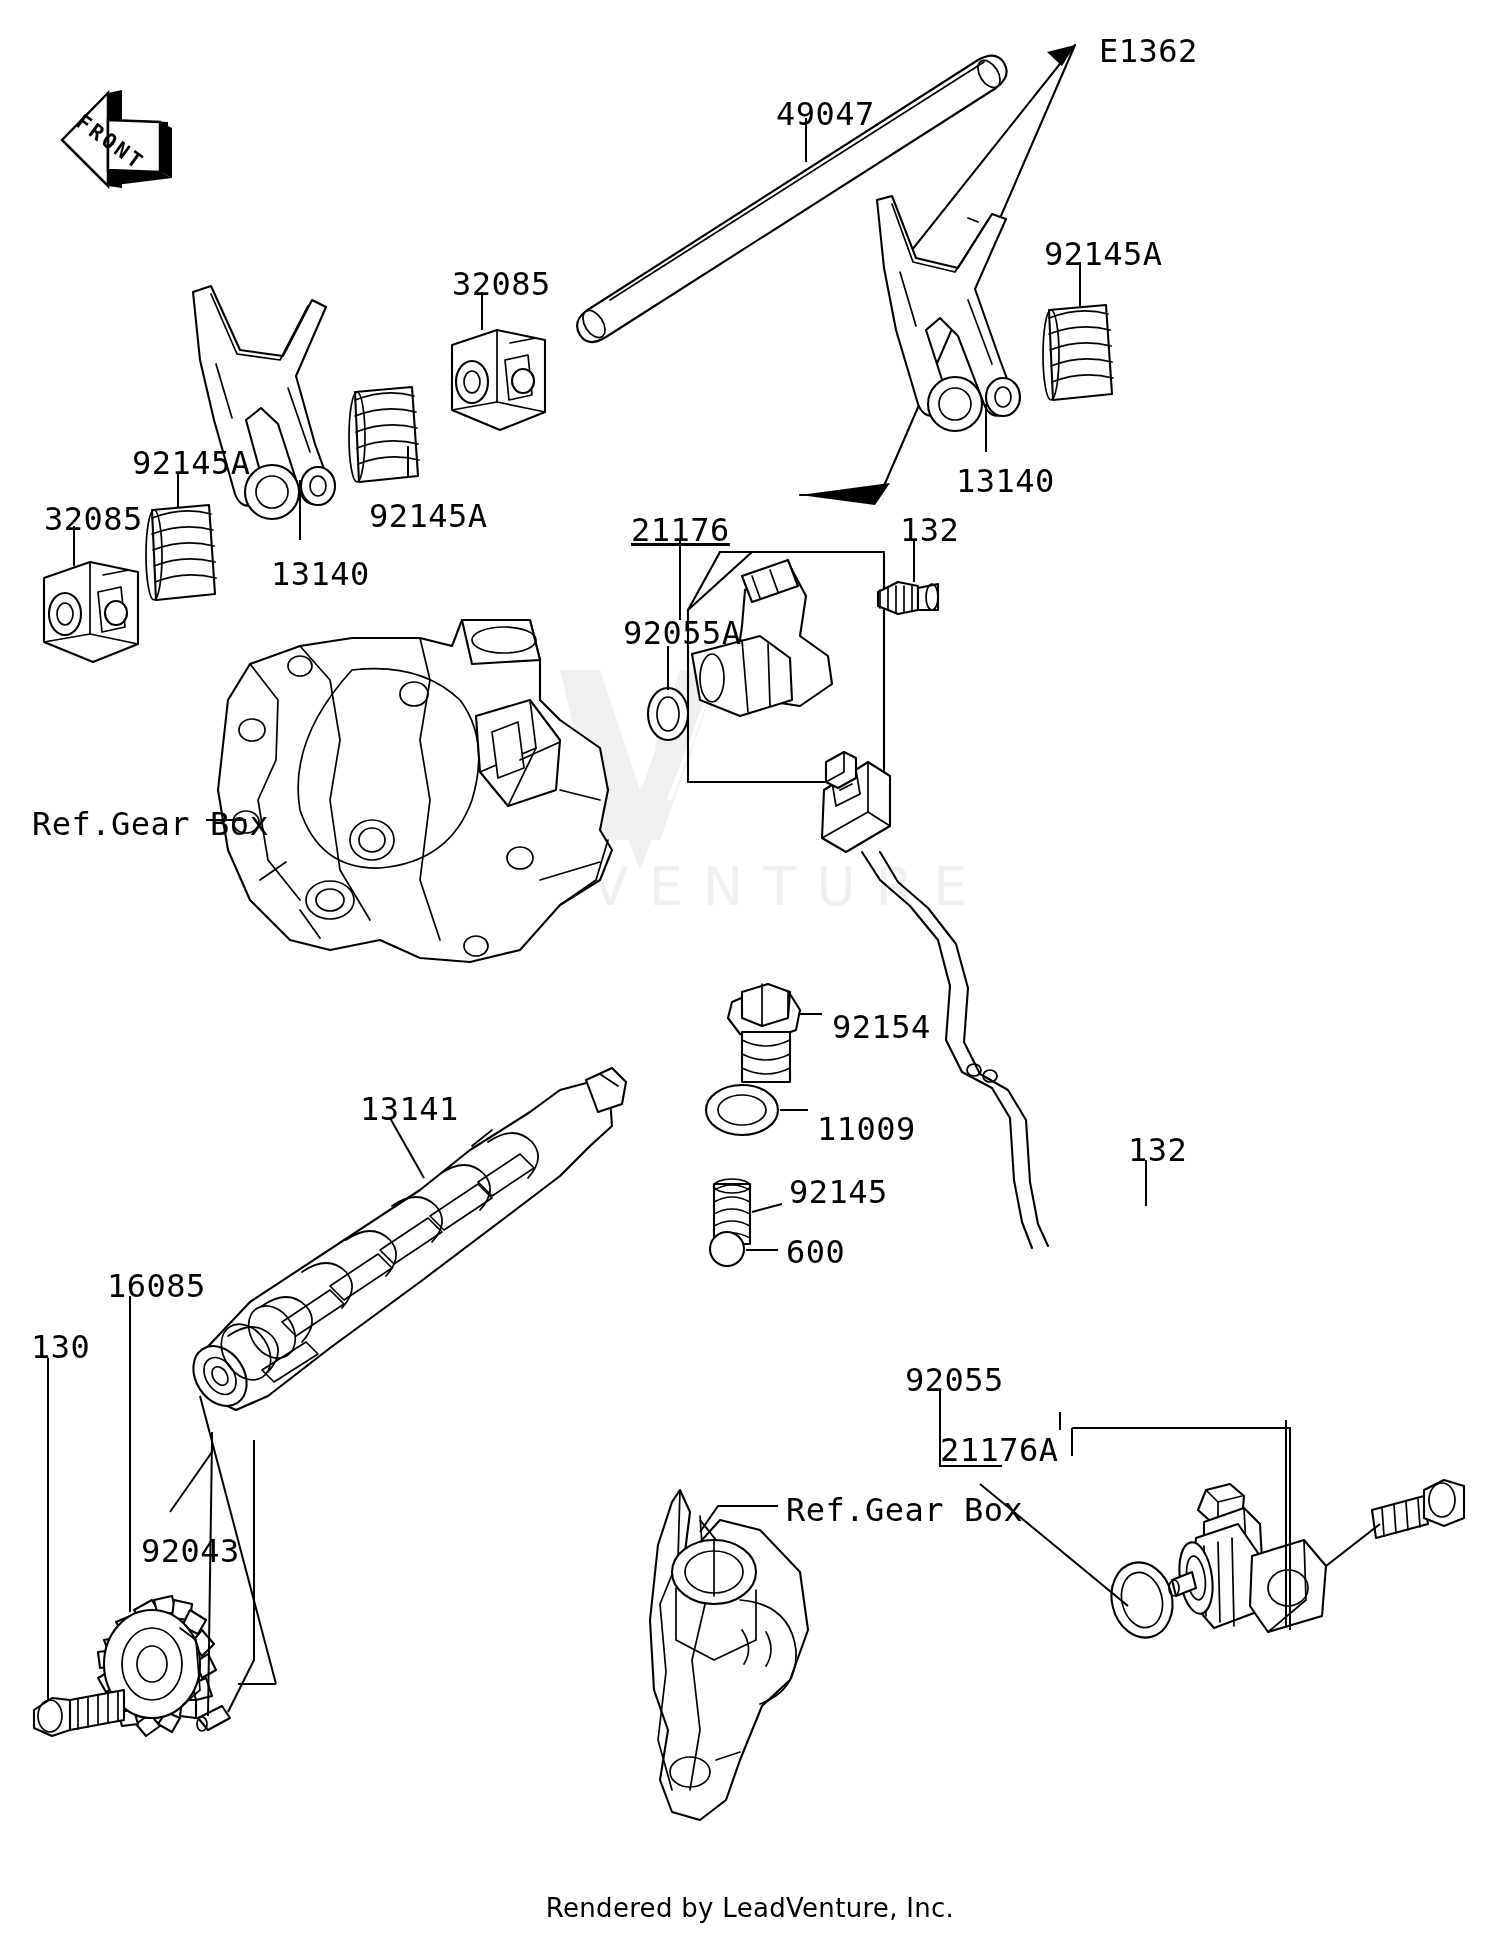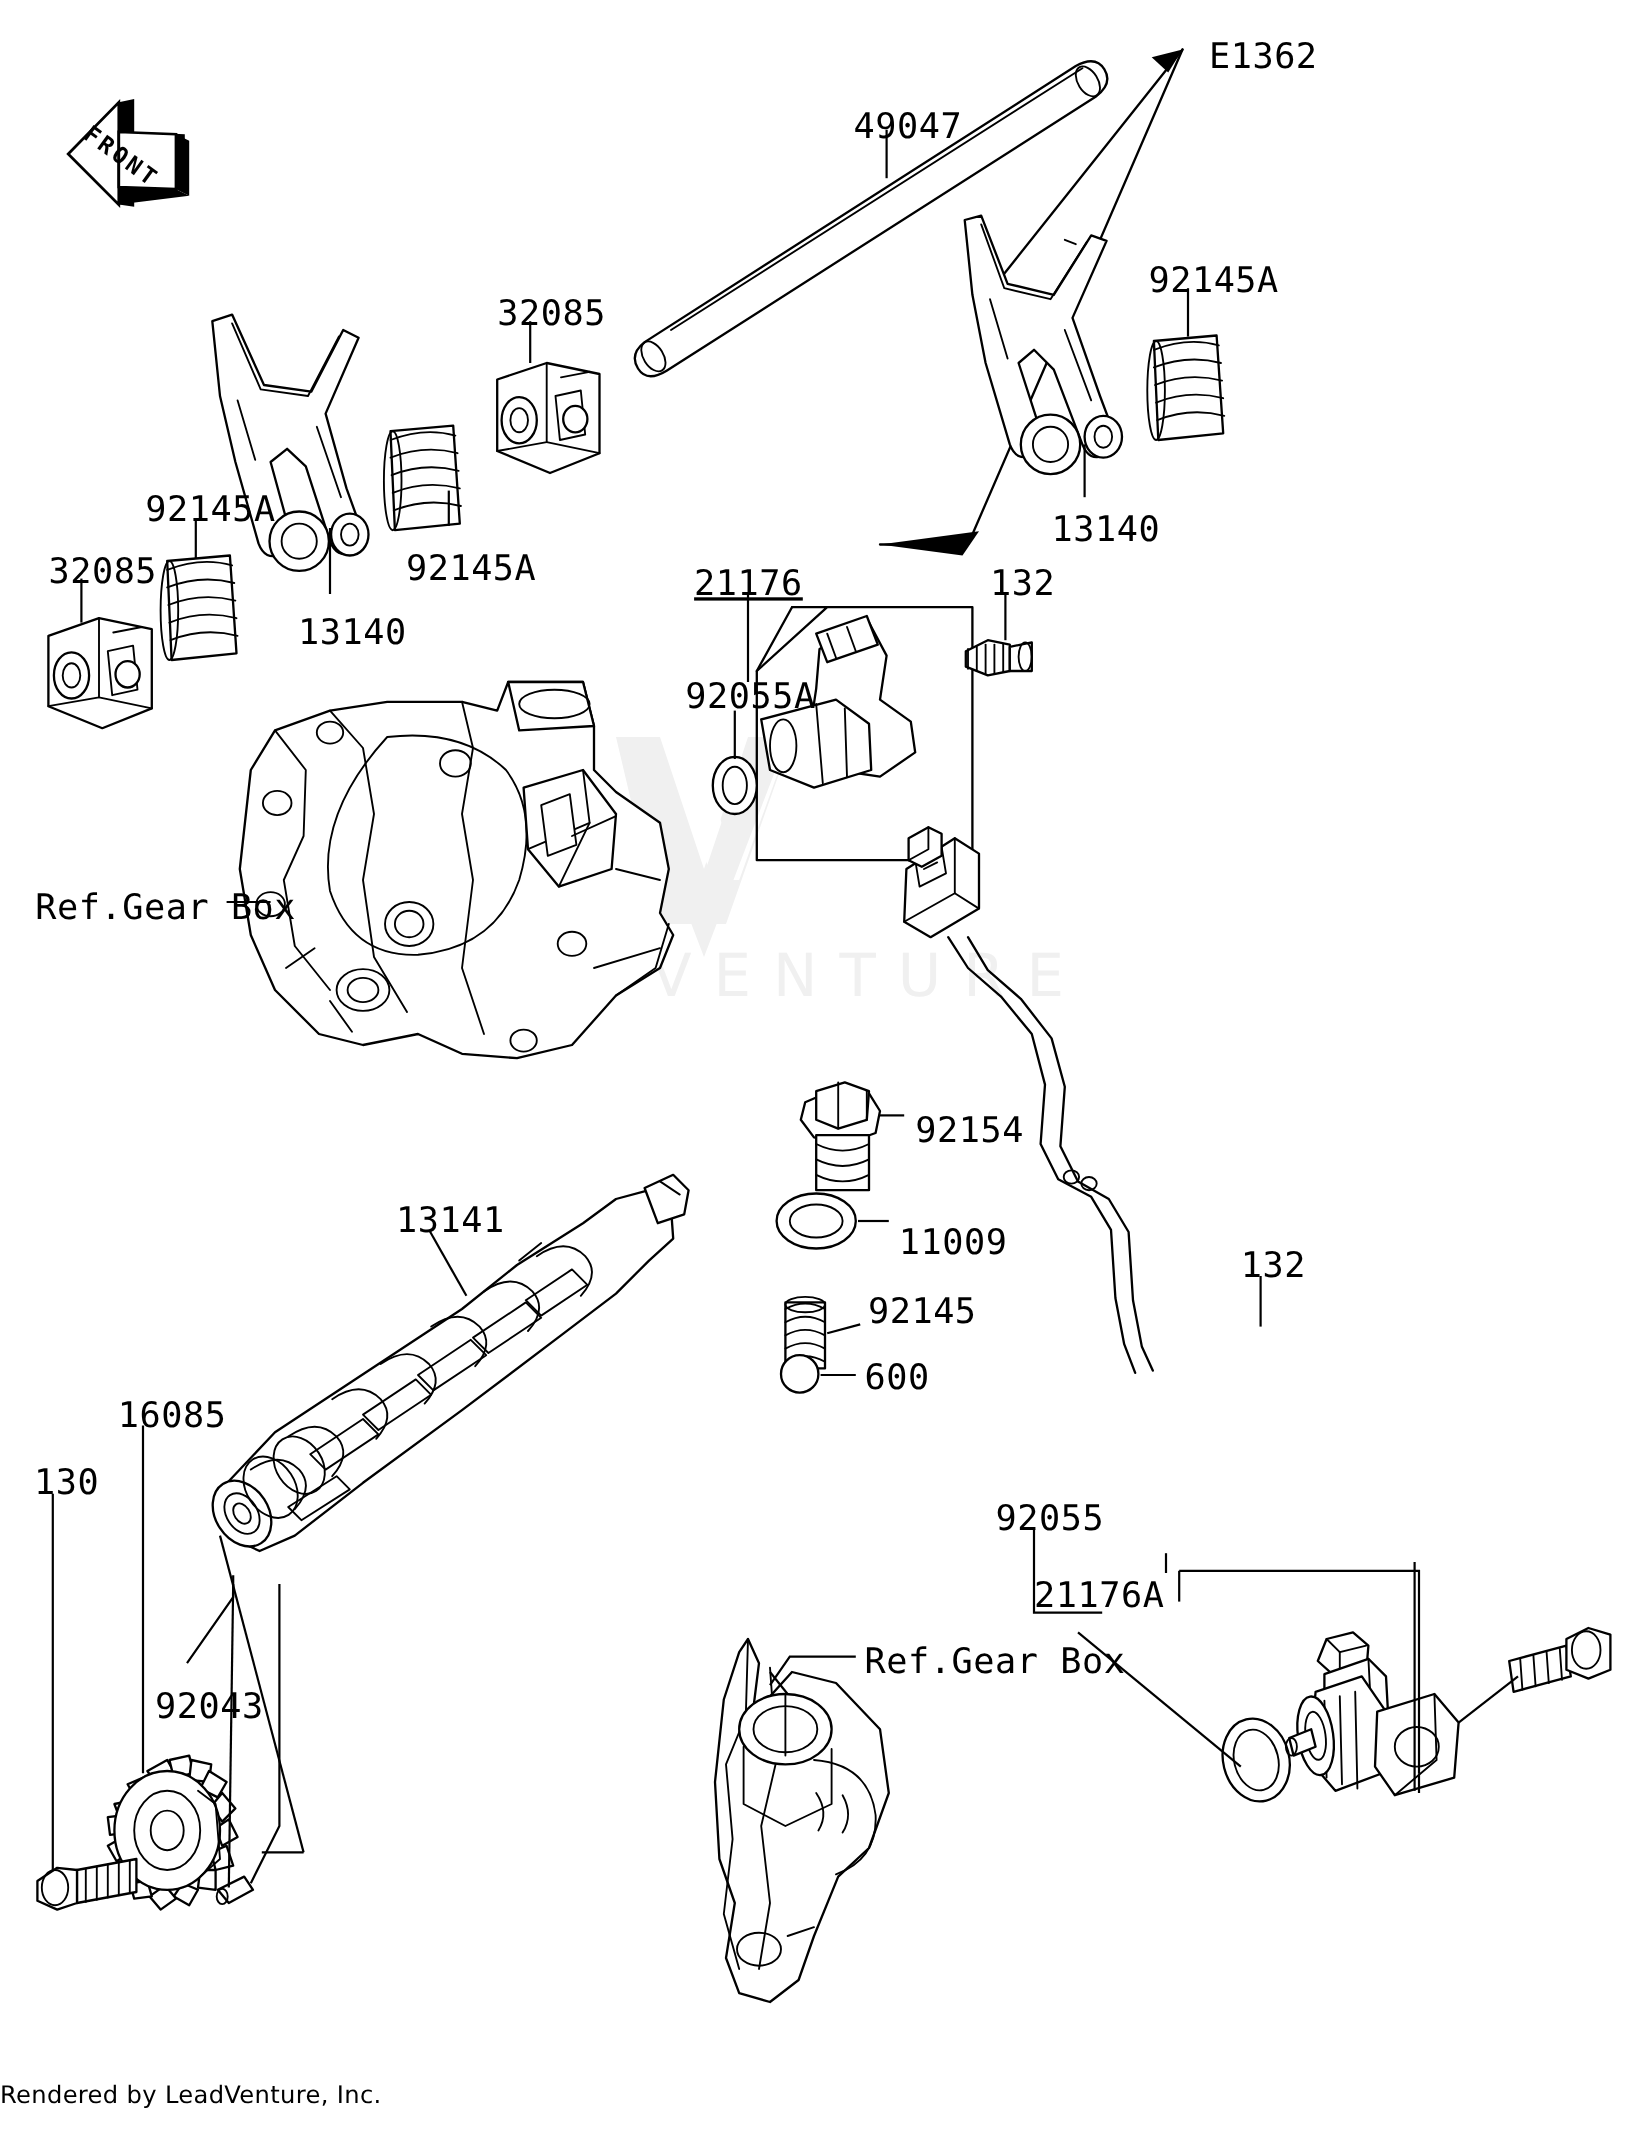--- a/index.html
+++ b/index.html
@@ -21,22 +21,23 @@
     font-size:32px;
     letter-spacing:0.5px;
     color:#000;
     white-space:nowrap;
     line-height:1;
   }
   .footer{
     position:absolute;
     left:0; right:0;
     top:1893px;
+    text-align:center;
     font-family:"DejaVu Sans","Liberation Sans",sans-serif;
-    font-size:22px;
+    font-size:26px;
     color:#000;
     letter-spacing:0.3px;
   }
   .wm{
     position:absolute;
     color:#f0f0f0;
     font-family:"DejaVu Sans","Liberation Sans",sans-serif;
     pointer-events:none;
     user-select:none;
   }

